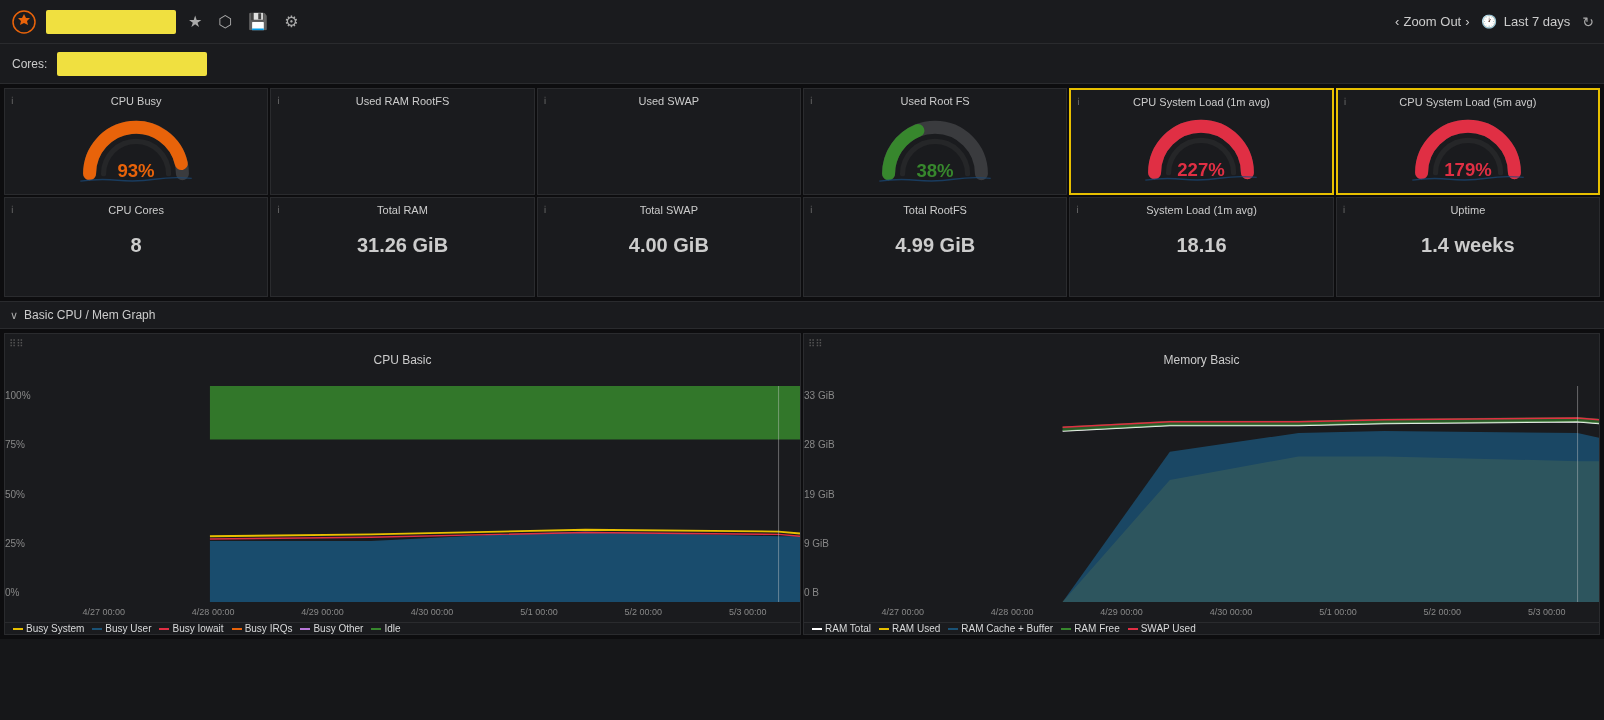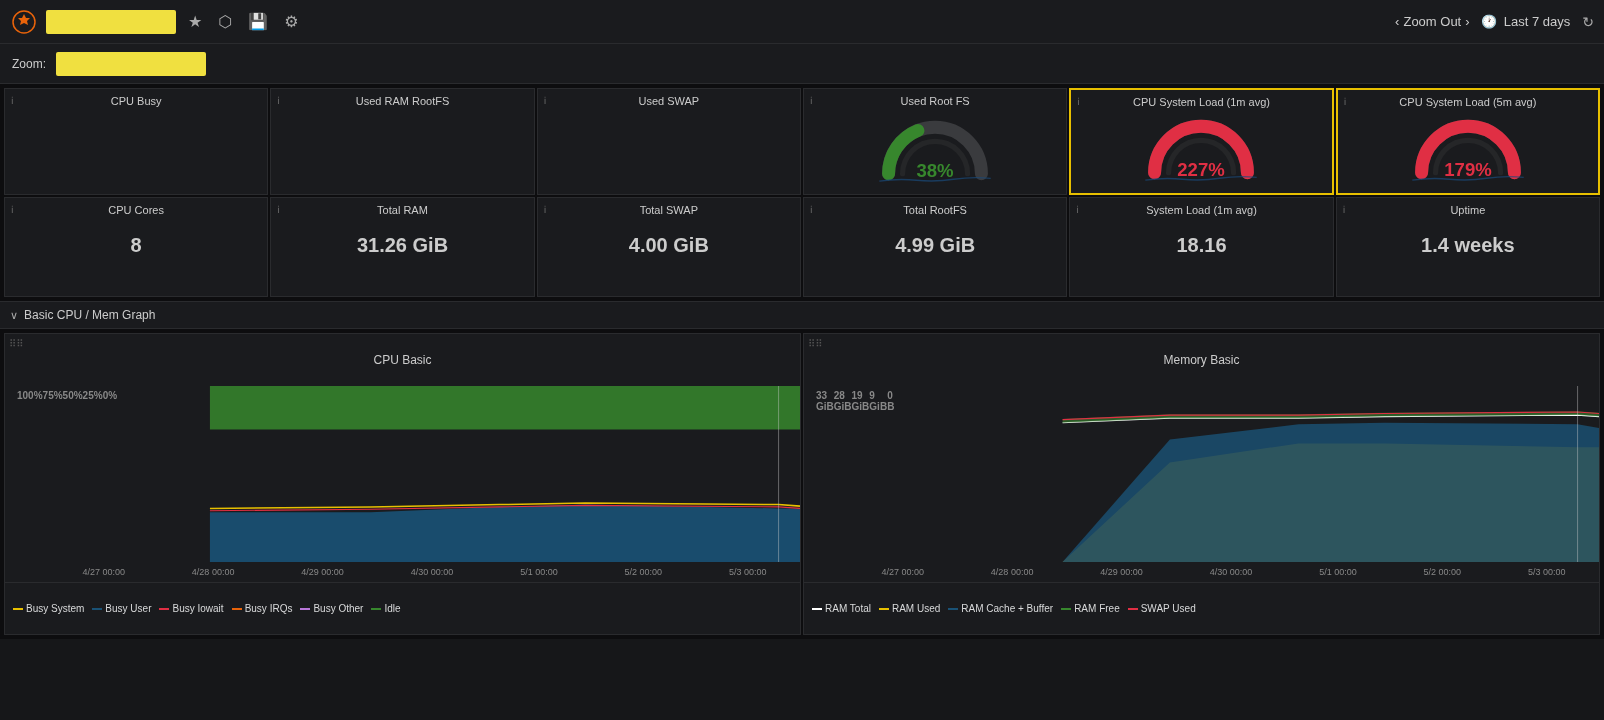--- a/index.html
+++ b/index.html
@@ -35,24 +35,24 @@
     
     .section-header { background: #1a1b1e; padding: 6px 10px; display: flex; align-items: center; gap: 6px; border-bottom: 1px solid #2a2b2e; border-top: 1px solid #2a2b2e; }
     .section-toggle { color: #aaa; cursor: pointer; font-size: 11px; }
     .section-title { font-size: 12px; color: #ccc; }
 
     
     .charts-row { display: grid; grid-template-columns: 1fr 1fr; gap: 2px; padding: 4px; background: #0d0d0f; height: 310px; }
     .chart-panel { background: #1a1b1e; border: 1px solid #2a2b2e; position: relative; display: flex; flex-direction: column; }
     .chart-title { text-align: center; font-size: 12px; color: #ccc; padding: 19px 0; }
     .chart-area { flex: 1; position: relative; overflow: hidden; }
-    .chart-legend { padding: 20px 8px; display: flex; flex-wrap: wrap; gap: 8px; align-items: center; font-size: 10px; border-top: 1px solid #2a2b2e; }
+    .chart-legend { padding: 0 8px; display: flex; flex-wrap: wrap; gap: 8px; align-items: center; font-size: 10px; border-top: 1px solid #2a2b2e; }
     .legend-item { display: flex; align-items: center; gap: 3px; }
     .legend-dot { width: 10px; height: 2px; display: inline-block; }
-    .chart-yaxis { position: absolute; left: 0; top: 0; bottom: 20px; width: 44px; display: flex; flex-direction: row; justify-content: space-between; padding: 4px 12px; font-size: 10px; color: #888; font-weight: bold; }
+    .chart-yaxis { position: absolute; left: 0; top: 0; bottom: 20px; width: 44px; display: flex; flex-direction: column; justify-content: space-between; padding: 4px 0; font-size: 10px; color: #888; }
     .chart-xaxis { position: absolute; bottom: 0; left: 44px; right: 0; height: 20px; display: flex; justify-content: space-around; align-items: center; font-size: 10px; color: #888; }
     .chart-plot { position: absolute; left: 44px; top: 0; right: 0; bottom: 20px; }
 
     
     svg.chart-svg { width: 100%; height: 100%; }
 
     .drag-handle { position: absolute; top: 4px; left: 4px; color: #555; font-size: 10px; }
 
     
     .gauge-wrap { display: flex; flex-direction: column; align-items: center; width: 100%; }
@@ -81,28 +81,42 @@
     </button>
     <div class="time-range">
       <span>🕐</span>
       <span>Last 7 days</span>
     </div>
     <span class="refresh-icon">↻</span>
   </div>
 </div>
 
 <div class="host-bar">
-  <span class="host-label">Zoom:</span>
+  <span class="host-label">Cores:</span>
   <input class="host-input" type="text" value="" style="background: rgb(240, 224, 64); border: none; outline: none;">
 </div>
 
 <div class="cards-grid" id="cards-grid">
 <div class="card">
       <span class="card-info">ℹ</span>
       <div class="card-title">CPU Busy</div>
+      <div class="gauge-wrap">
+      <svg viewBox="0 0 140 80" width="130" height="75">
+
+    <path d="M 20 65 A 50 50 0 0 1 120 65" fill="none" stroke="#3a3b3e" stroke-width="14" stroke-linecap="round"></path>
+
+    <path d="M 20 65 A 50 50 0 0 1 118.79583809693737 54.09283793017288" fill="none" stroke="#e8630a" stroke-width="14" stroke-linecap="round"></path>
+
+    <path d="M 20 65 A 50 50 0 0 1 120 65" fill="none" stroke="#252628" stroke-width="8" stroke-linecap="round" transform="scale(0.7) translate(30.099999999999998, 27.95)"></path>
+
+    <text x="70" y="69" text-anchor="middle" fill="#e8630a" font-size="20" font-weight="bold" font-family="Arial">93%</text>
+
+    <path d="M 10 73 Q 30 70 50 72 Q 70 74 90 71 Q 110 68 130 70" fill="none" stroke="#1a4a7a" stroke-width="1.5" opacity="0.7"></path>
+  </svg>
+    </div>
     </div>
     <div class="card">
       <span class="card-info">ℹ</span>
       <div class="card-title">Used RAM RootFS</div>
     </div>
     <div class="card">
       <span class="card-info">ℹ</span>
       <div class="card-title">Used SWAP</div>
     </div>
     <div class="card">

